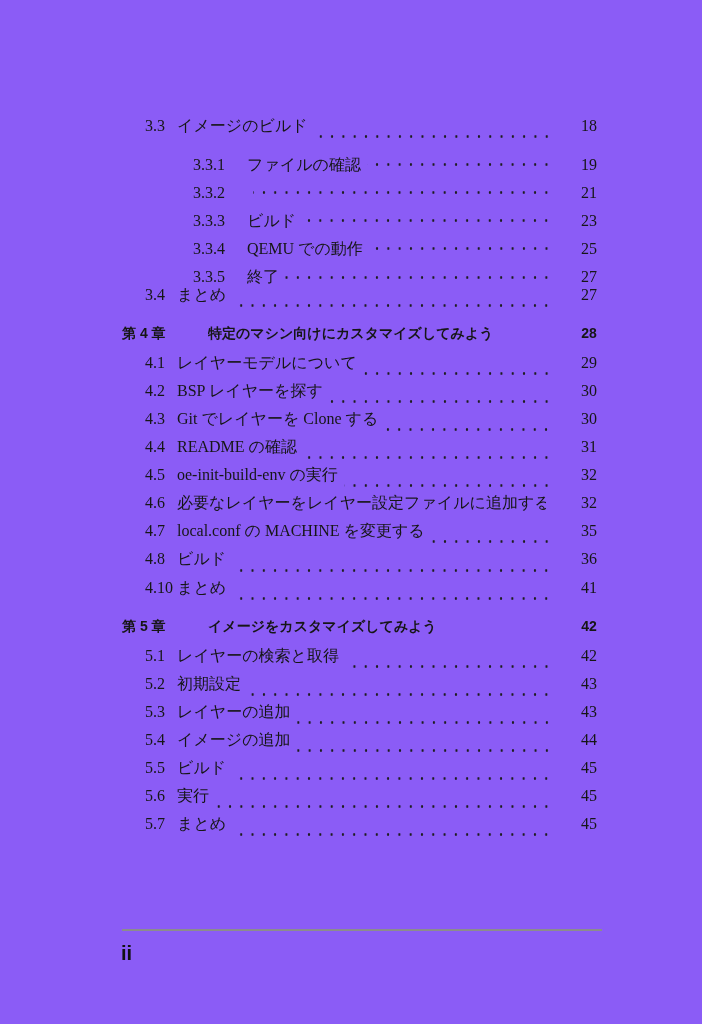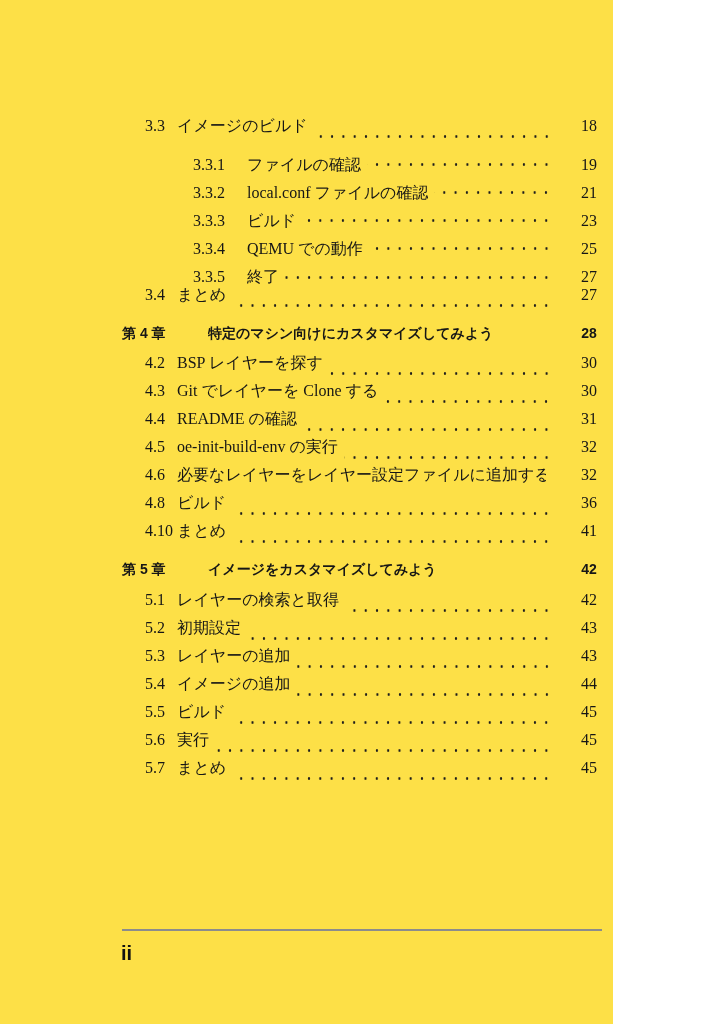--- a/index.html
+++ b/index.html
@@ -3,21 +3,21 @@
 <meta charset="utf-8">
 <style>
   * { margin: 0; padding: 0; box-sizing: border-box; }
   html, body {
     width: 722px; height: 1024px;
     background: #ffffff;
     font-family: "Liberation Serif", "DejaVu Serif", serif;
     color: #161616;
     overflow: hidden;
   }
-  .page { position: relative; width: 613px; height: 1024px; background: #fde047; }
+  .page { position: relative; width: 702px; height: 1024px; background: #8b5cf6; }
 
   .toc { position: absolute; left: 122px; top: 116px; width: 480px; }
 
   .row {
     display: flex;
     align-items: baseline;
     height: 28.1px;
     font-size: 16px;
     white-space: nowrap;
   }
@@ -74,21 +74,20 @@
         <span class="page-num">18</span>
       </div>
       <div class="row subsection">
         <span class="num">3.3.1</span>
         <span class="title">ファイルの確認</span>
         <span class="leader dots"></span>
         <span class="page-num">19</span>
       </div>
       <div class="row subsection">
         <span class="num">3.3.2</span>
-        <span class="title">local.conf ファイルの確認</span>
         <span class="leader dots"></span>
         <span class="page-num">21</span>
       </div>
       <div class="row subsection">
         <span class="num">3.3.3</span>
         <span class="title">ビルド</span>
         <span class="leader dots"></span>
         <span class="page-num">23</span>
       </div>
       <div class="row subsection">
@@ -109,20 +108,26 @@
         <span class="leader dots"></span>
         <span class="page-num">27</span>
       </div>
       <div class="row chapter">
         <span class="num">第 4 章</span>
         <span class="title">特定のマシン向けにカスタマイズしてみよう</span>
         <span class="leader"></span>
         <span class="page-num">28</span>
       </div>
       <div class="row section">
+        <span class="num">4.1</span>
+        <span class="title">レイヤーモデルについて</span>
+        <span class="leader dots"></span>
+        <span class="page-num">29</span>
+      </div>
+      <div class="row section">
         <span class="num">4.2</span>
         <span class="title">BSP レイヤーを探す</span>
         <span class="leader dots"></span>
         <span class="page-num">30</span>
       </div>
       <div class="row section">
         <span class="num">4.3</span>
         <span class="title">Git でレイヤーを Clone する</span>
         <span class="leader dots"></span>
         <span class="page-num">30</span>
@@ -137,20 +142,26 @@
         <span class="num">4.5</span>
         <span class="title">oe-init-build-env の実行</span>
         <span class="leader dots"></span>
         <span class="page-num">32</span>
       </div>
       <div class="row section">
         <span class="num">4.6</span>
         <span class="title">必要なレイヤーをレイヤー設定ファイルに追加する</span>
         <span class="leader"></span>
         <span class="page-num">32</span>
+      </div>
+      <div class="row section">
+        <span class="num">4.7</span>
+        <span class="title">local.conf の MACHINE を変更する</span>
+        <span class="leader dots"></span>
+        <span class="page-num">35</span>
       </div>
       <div class="row section">
         <span class="num">4.8</span>
         <span class="title">ビルド</span>
         <span class="leader dots"></span>
         <span class="page-num">36</span>
       </div>
       <div class="row section">
         <span class="num">4.10</span>
         <span class="title">まとめ</span>

